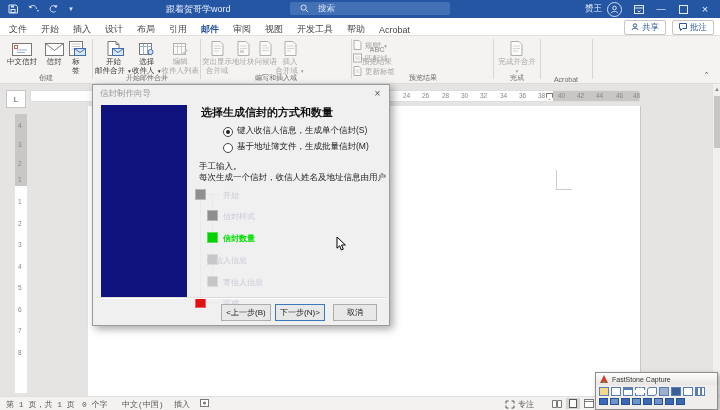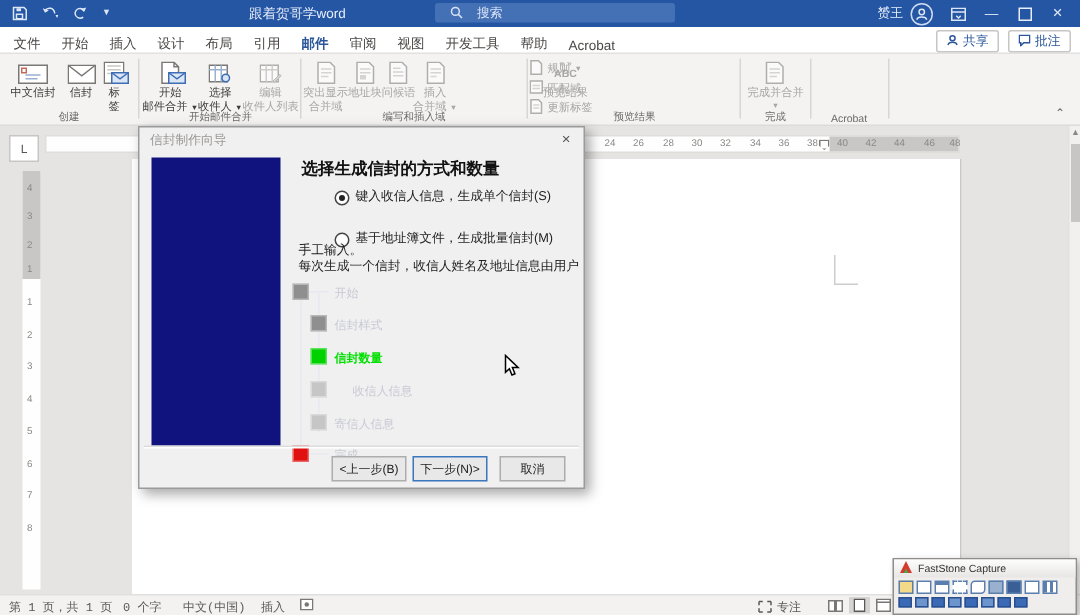--- a/index.html
+++ b/index.html
@@ -425,32 +425,32 @@
     <div class="wline" style="left:113px;top:109px;width:13px;height:1px;"></div>
     <div class="wline" style="left:113px;top:217px;width:13px;height:1px;"></div>
 
     <div class="stepsq" style="left:102px;top:104px;background:#8f8f8f;"></div>
     <div class="steplab" style="left:130px;top:105px;">开始</div>
     <div class="stepsq" style="left:114px;top:125px;background:#8f8f8f;"></div>
     <div class="steplab" style="left:130px;top:126px;">信封样式</div>
     <div class="stepsq" style="left:114px;top:147px;background:#00d200;"></div>
     <div class="steplab cur" style="left:130px;top:148px;">信封数量</div>
     <div class="stepsq" style="left:114px;top:169px;background:#c6c6c6;"></div>
-    <div class="steplab" style="left:142px;top:170px;">收信人信息</div>
+    <div class="steplab" style="left:114px;top:170px;">收信人信息</div>
     <div class="stepsq" style="left:114px;top:191px;background:#c6c6c6;"></div>
     <div class="steplab" style="left:130px;top:192px;">寄信人信息</div>
     <div class="stepsq" style="left:102px;top:212px;background:#e01010;"></div>
     <div class="steplab" style="left:130px;top:213px;">完成</div>
 
     <div class="dlg-head">选择生成信封的方式和数量</div>
     <div class="radio" style="top:40px;">
       <span class="rcirc sel"></span>
       <span>键入收信人信息，生成单个信封(S)</span>
     </div>
-    <div class="radio" style="top:68px;">
+    <div class="radio" style="top:56px;">
       <span class="rcirc"></span>
       <span>基于地址簿文件，生成批量信封(M)</span>
     </div>
     <div class="dlg-note">
       <div>手工输入。</div>
       <div>每次生成一个信封，收信人姓名及地址信息由用户</div>
     </div>
 
     <div class="dlg-hr"></div>
     <div class="dlg-btn" style="left:128px;width:50px;">&lt;上一步(B)</div>

